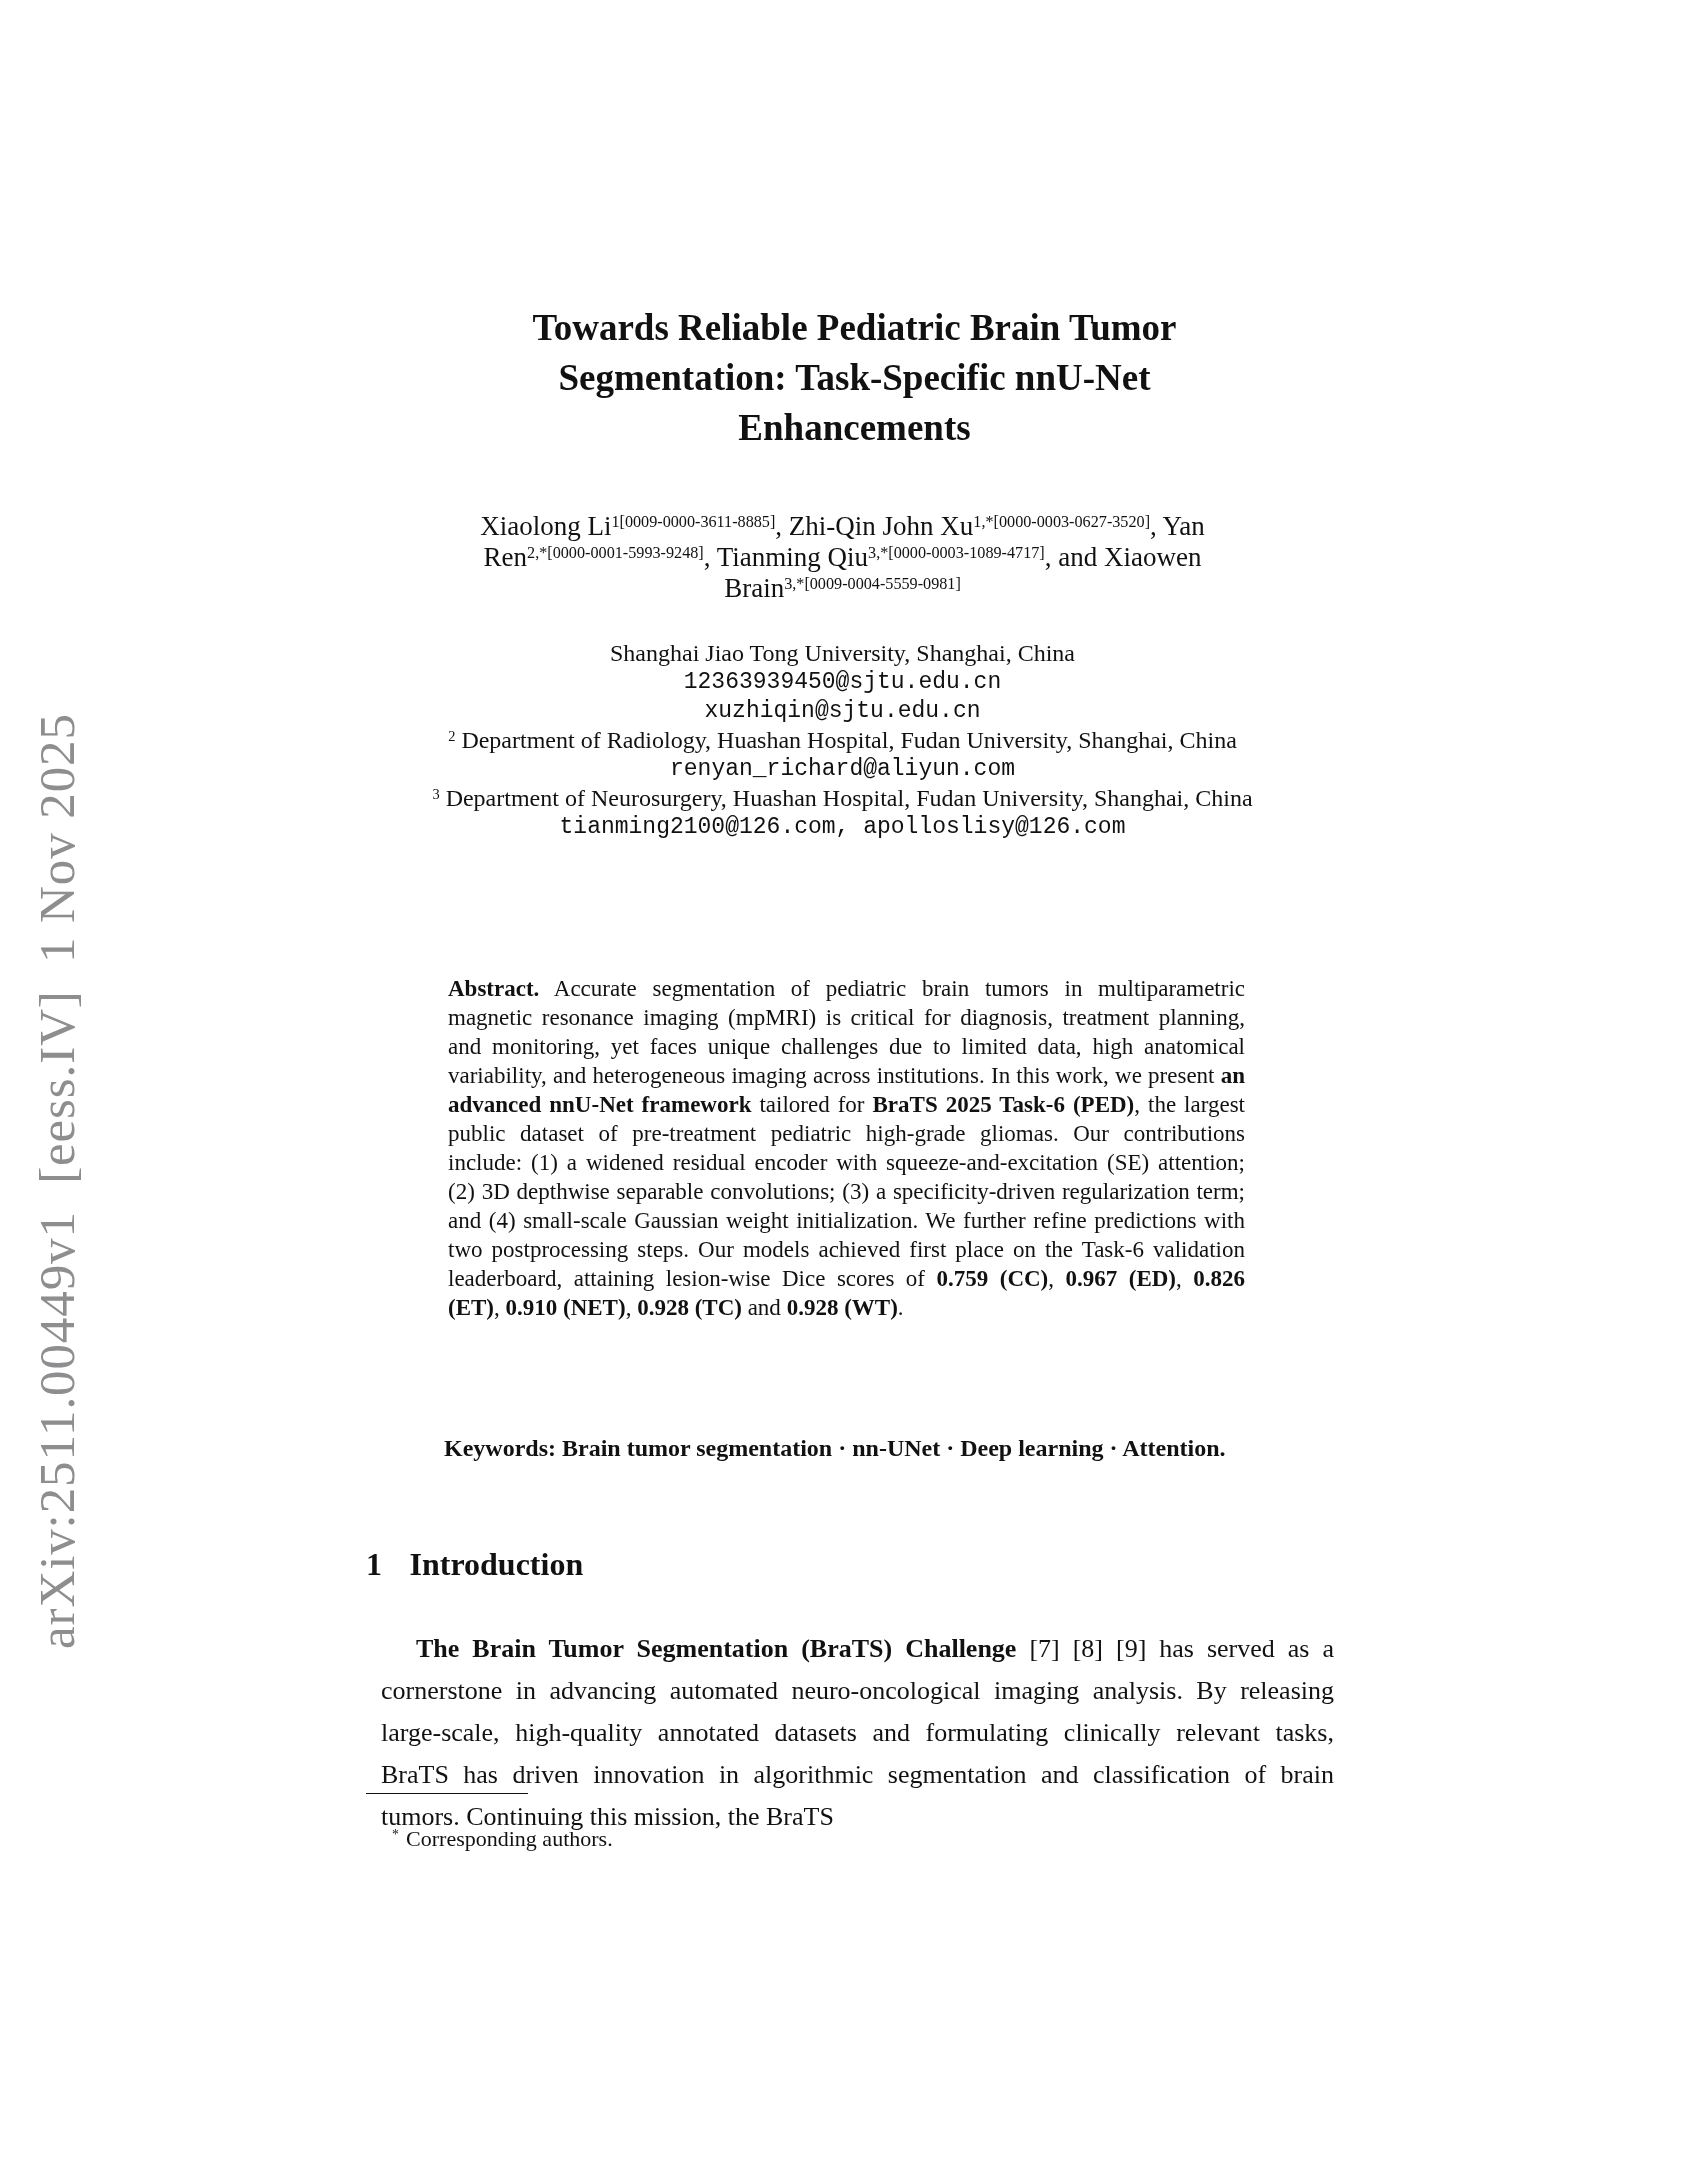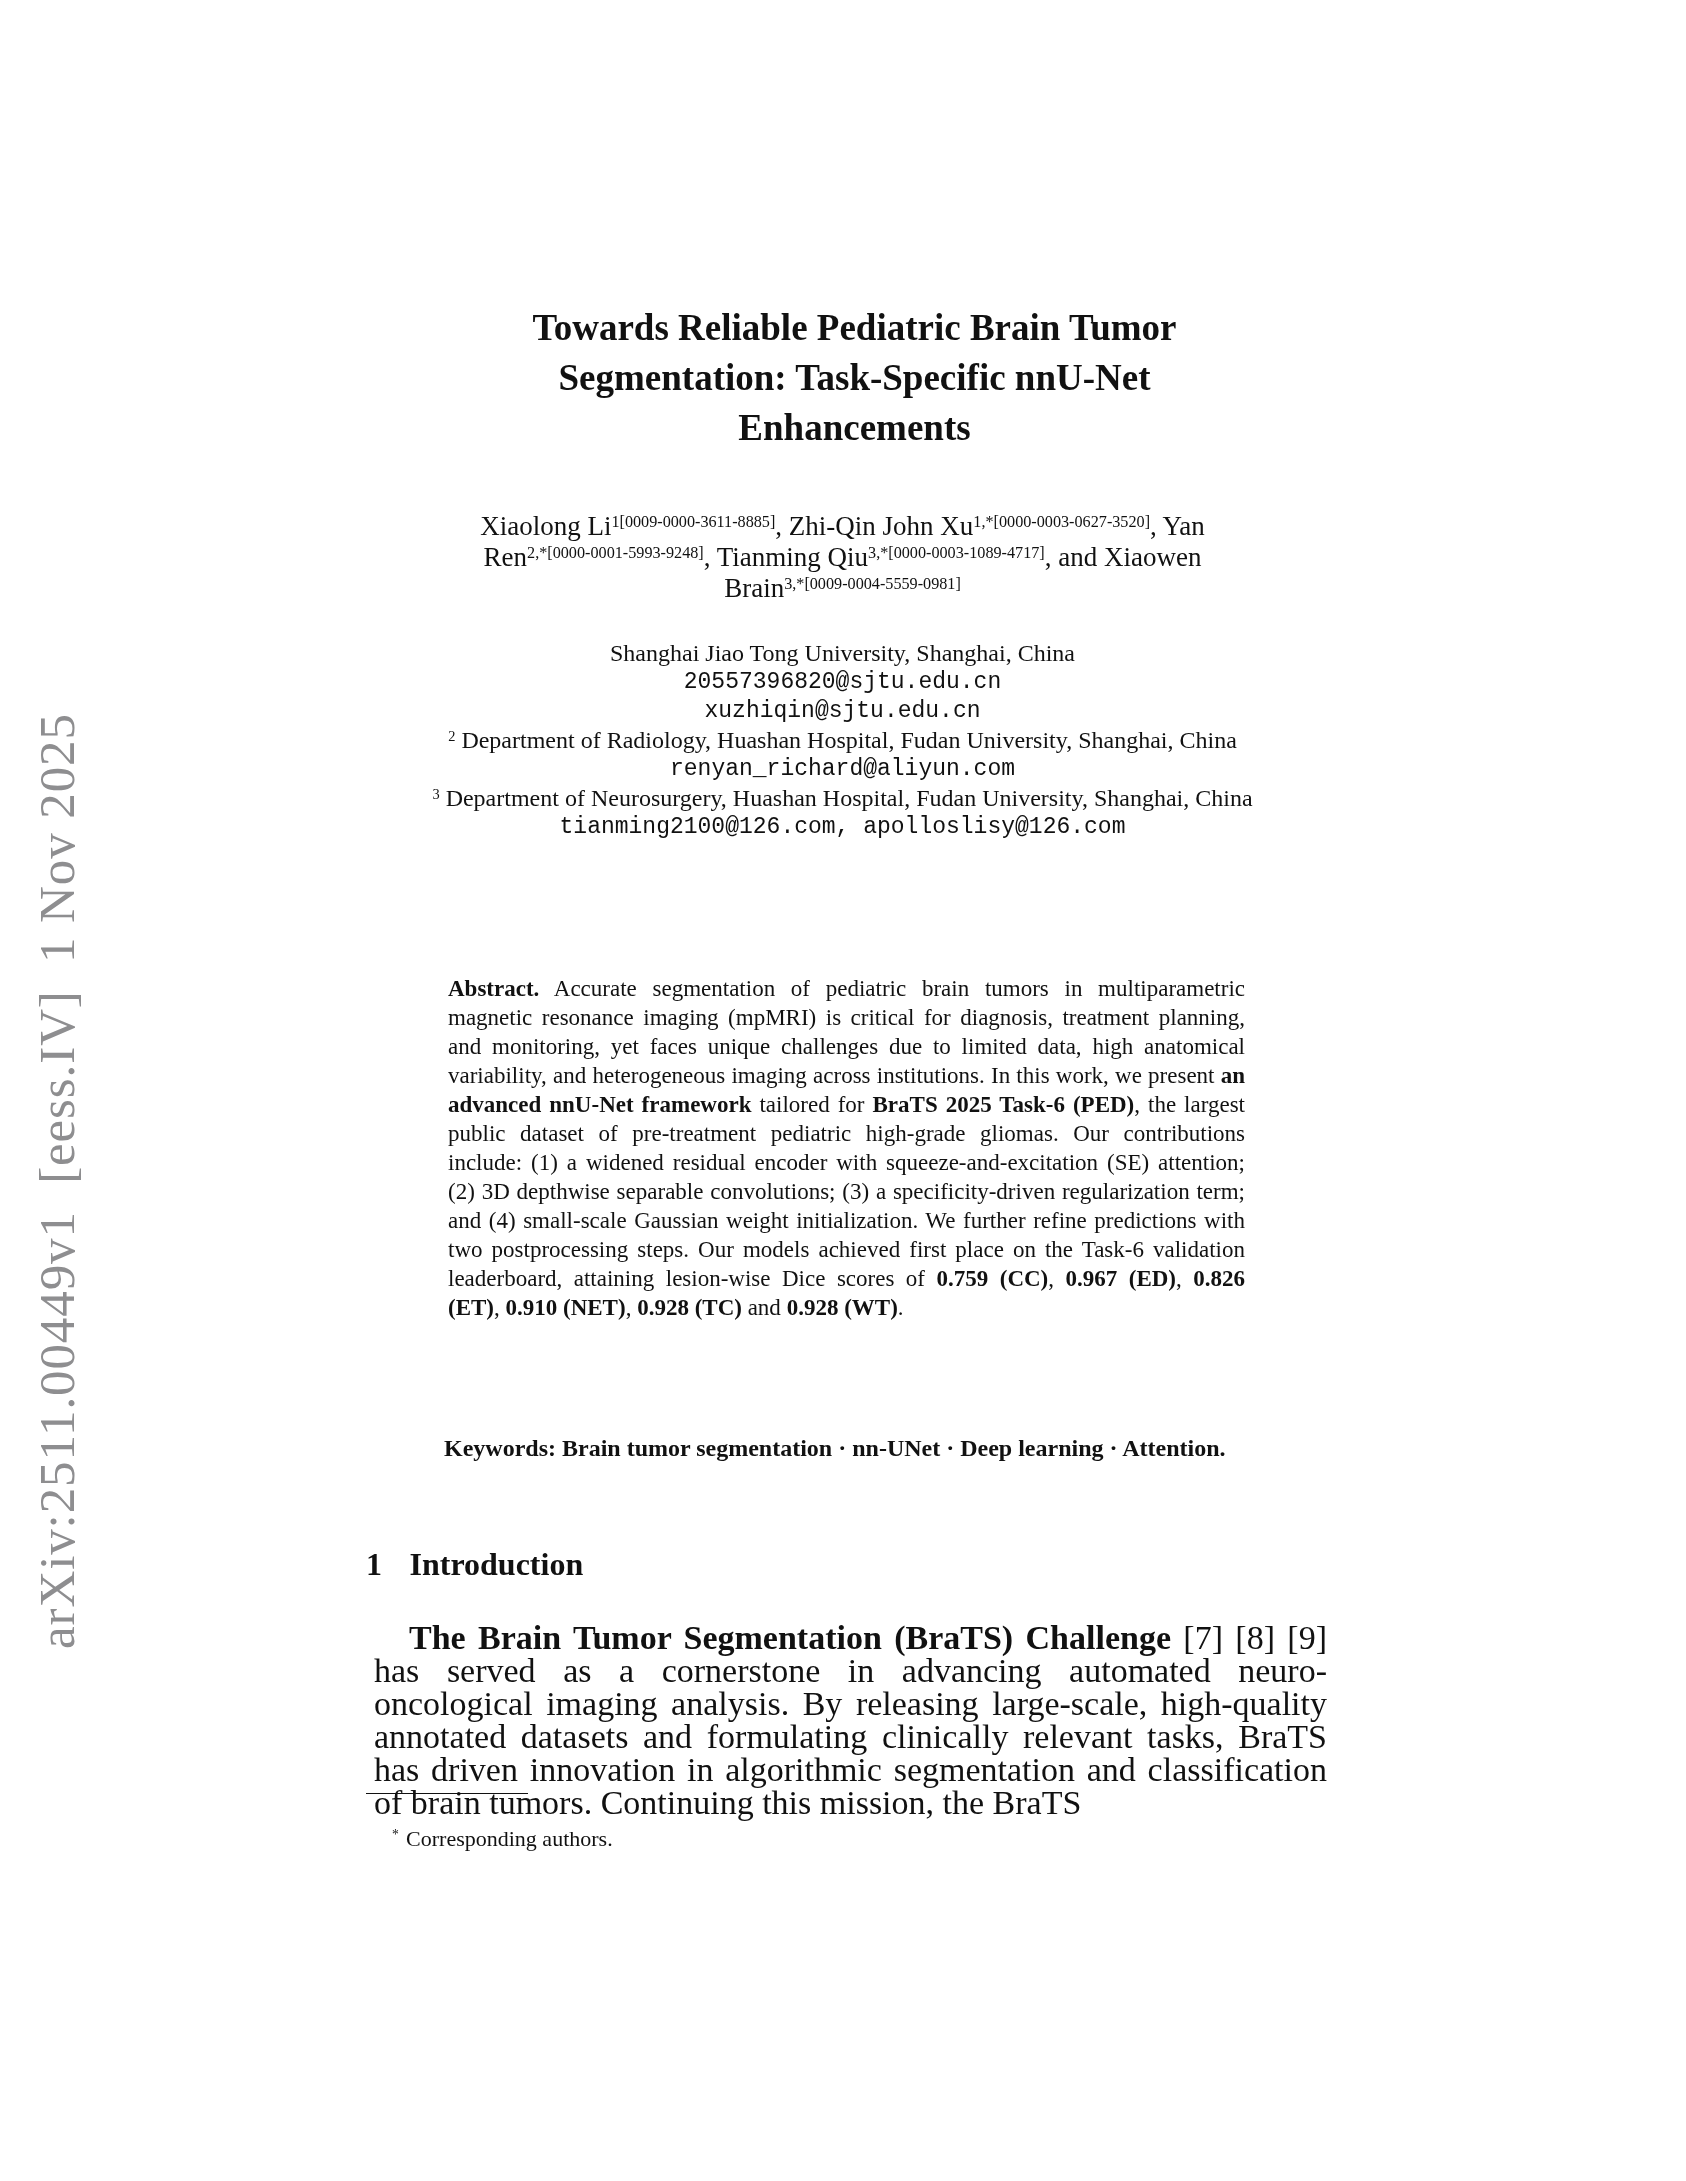--- a/index.html
+++ b/index.html
@@ -95,23 +95,23 @@
     margin: 0;
     font-size: 32px;
     font-weight: bold;
   }
   .section-heading .secnum { margin-right: 27.5px; }
   .intro {
     position: absolute;
     top: 1613px;
     left: 0;
     width: 953px;
-    margin: 8px;
-    font-size: 34px;
-    line-height: 33px;
+    margin: 15px;
+    font-size: 26px;
+    line-height: 42px;
     text-align: justify;
     text-indent: 35px;
   }
   .footnote-rule {
     position: absolute;
     top: 1793px;
     left: 0;
     width: 162px;
     border: 0;
     border-top: 1.8px solid #111111;
@@ -145,21 +145,21 @@
     </h1>
 
     <div class="authors">
       <div><span>Xiaolong Li</span><sup>1[0009-0000-3611-8885]</sup><span>, Zhi-Qin John Xu</span><sup>1,*[0000-0003-0627-3520]</sup><span>, Yan</span></div>
       <div><span>Ren</span><sup>2,*[0000-0001-5993-9248]</sup><span>, Tianming Qiu</span><sup>3,*[0000-0003-1089-4717]</sup><span>, and Xiaowen</span></div>
       <div><span>Brain</span><sup>3,*[0009-0004-5559-0981]</sup></div>
     </div>
 
     <div class="affils">
       <div>Shanghai Jiao Tong University, Shanghai, China</div>
-      <div class="email">20557396820@sjtu.edu.cn</div>
+      <div class="email">12363939450@sjtu.edu.cn</div>
       <div class="email">xuzhiqin@sjtu.edu.cn</div>
       <div><sup>2</sup> <span>Department of Radiology, Huashan Hospital, Fudan University, Shanghai, China</span></div>
       <div class="email">renyan_richard@aliyun.com</div>
       <div><sup>3</sup> <span>Department of Neurosurgery, Huashan Hospital, Fudan University, Shanghai, China</span></div>
       <div class="email">tianming2100@126.com, apolloslisy@126.com</div>
     </div>
 
     <p class="abstract"><b>Abstract.</b><span> Accurate segmentation of pediatric brain tumors in multiparametric magnetic resonance imaging (mpMRI) is critical for diagnosis, treatment planning, and monitoring, yet faces unique challenges due to limited data, high anatomical variability, and heterogeneous imaging across institutions. In this work, we present </span><b>an advanced nnU-Net framework</b><span> tailored for </span><b>BraTS 2025 Task-6 (PED)</b><span>, the largest public dataset of pre-treatment pediatric high-grade gliomas. Our contributions include: (1) a widened residual encoder with squeeze-and-excitation (SE) attention; (2) 3D depthwise separable convolutions; (3) a specificity-driven regularization term; and (4) small-scale Gaussian weight initialization. We further refine predictions with two postprocessing steps. Our models achieved first place on the Task-6 validation leaderboard, attaining lesion-wise Dice scores of </span><b>0.759 (CC)</b><span>, </span><b>0.967 (ED)</b><span>, </span><b>0.826 (ET)</b><span>, </span><b>0.910 (NET)</b><span>, </span><b>0.928 (TC)</b><span> and </span><b>0.928 (WT)</b><span>.</span></p>
 
     <p class="keywords"><span>Keywords:</span><span> Brain tumor segmentation · nn-UNet · Deep learning · Attention.</span></p>

